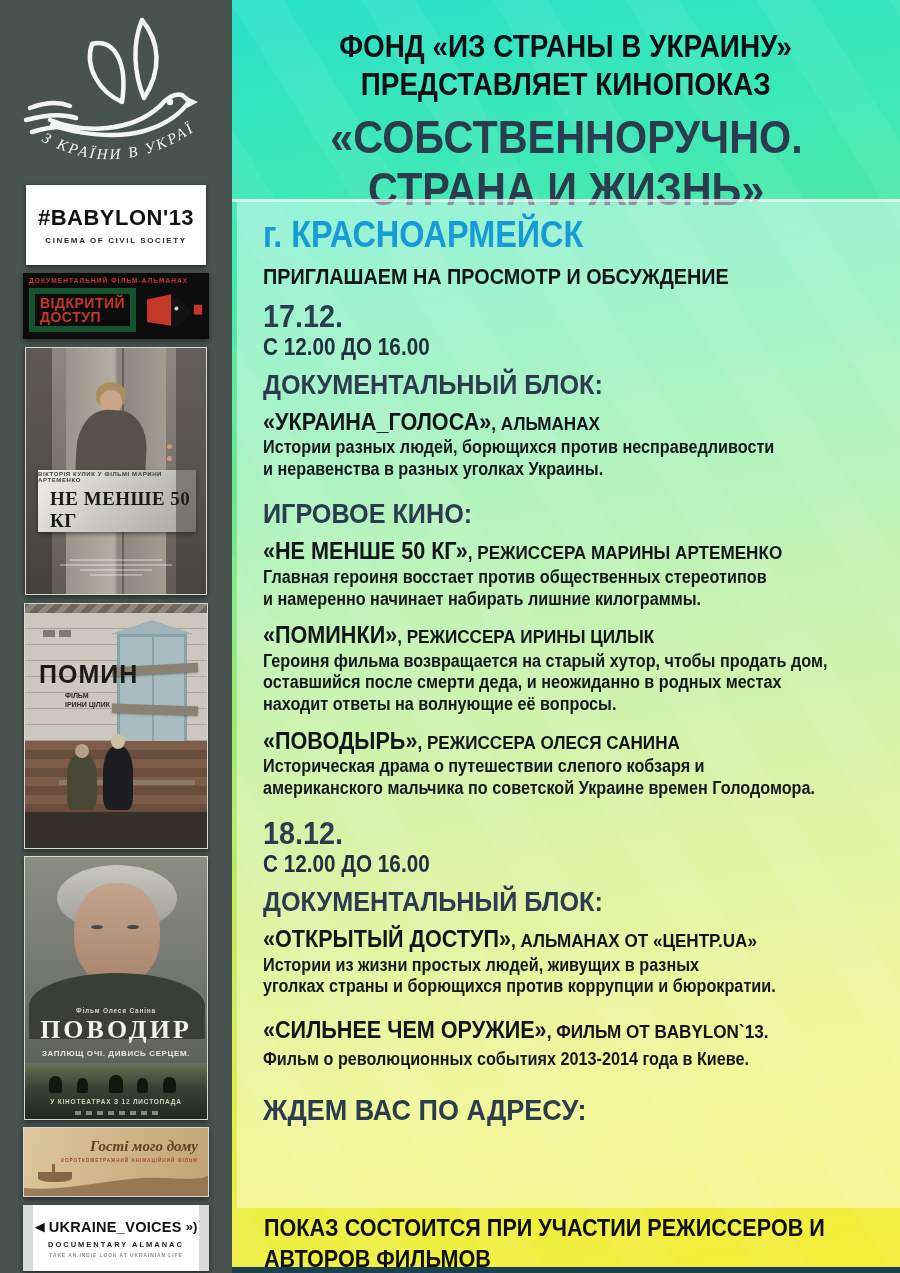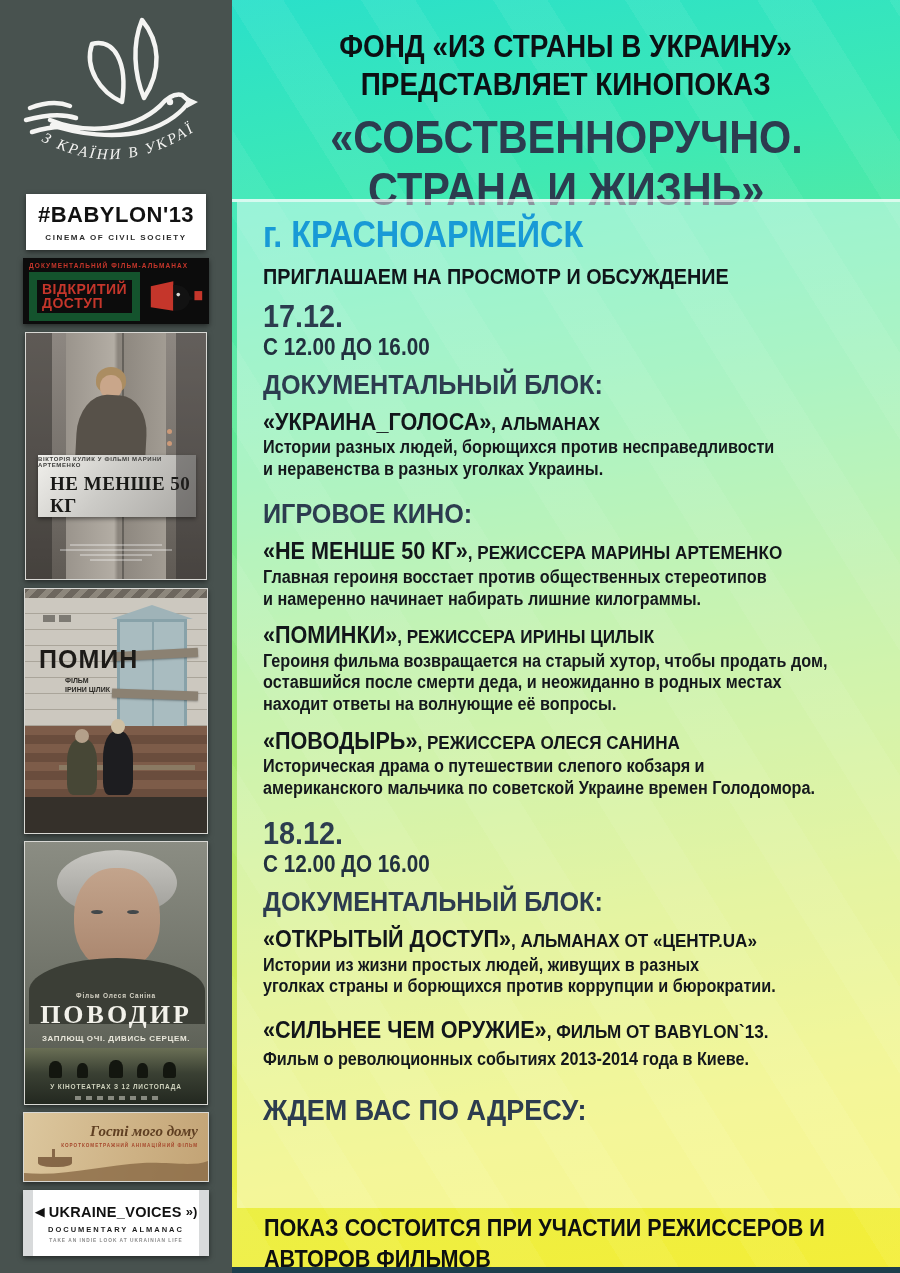--- a/index.html
+++ b/index.html
@@ -4,28 +4,28 @@
 <style>
   * { margin:0; padding:0; box-sizing:border-box; }
   body { font-family:"Liberation Sans","DejaVu Sans",sans-serif; background:#222; }
   .poster { position:relative; width:900px; height:1273px; margin:0 auto; display:flex; overflow:hidden; }
 
   
   .sidebar { width:232px; height:100%; background:#48524f; display:flex; flex-direction:column; align-items:center; flex-shrink:0; }
   .logo-wrap { width:212px; height:178px; margin-top:4px; }
   .card { box-shadow:0 2px 5px rgba(0,0,0,.5); flex-shrink:0; overflow:hidden; position:relative; }
 
-  .babylon { width:180px; height:56px; margin-top:12px; background:#fff; display:flex; flex-direction:column; align-items:center; justify-content:center; }
+  .babylon { width:180px; height:80px; margin-top:3px; background:#fff; display:flex; flex-direction:column; align-items:center; justify-content:center; }
   .babylon-title { font-size:22px; font-weight:800; color:#111; letter-spacing:.5px; }
   .babylon-sub { font-size:8px; font-weight:700; color:#2c2c2c; letter-spacing:1.6px; margin-top:5px; }
 
   .open-access { width:186px; height:66px; margin-top:8px; background:#0c0c0c; padding:4px 6px; }
   .oa-tag { color:#c5362b; font-size:6.5px; font-weight:700; letter-spacing:1.1px; }
   .oa-row { display:flex; align-items:center; margin-top:3px; }
-  .oa-box { border:8px solid #14532d; padding:2px 5px; line-height:1.02; }
+  .oa-box { border:6px solid #14532d; padding:2px 5px; line-height:1.02; }
   .oa-box div { color:#c5362b; font-size:14px; font-weight:800; letter-spacing:.5px; }
   .oa-art { margin-left:8px; }
 
   .kg50 { width:182px; height:248px; margin-top:8px; background:linear-gradient(180deg,#8d8781,#75706a 58%,#5f5a54); border:1px solid #d8d8d4; }
   .kg50:before { content:""; position:absolute; left:0; top:0; bottom:0; width:26px; background:rgba(38,36,34,.45); }
   .kg50:after { content:""; position:absolute; right:0; top:0; bottom:0; width:30px; background:rgba(38,36,34,.40); }
   .kg-door { position:absolute; left:40px; top:0; width:100px; height:100%; background:linear-gradient(90deg,#9a948c,#b3ada4 48%,#8b857d 52%,#a29c93); }
   .kg-seam { position:absolute; left:96px; top:0; width:2px; height:100%; background:rgba(0,0,0,.28); }
   .kg-hair { position:absolute; left:70px; top:34px; width:30px; height:26px; border-radius:50% 50% 40% 40%; background:#ab8d62; }
   .kg-face { position:absolute; left:74px; top:42px; width:22px; height:24px; border-radius:48%; background:#c9a68a; }

